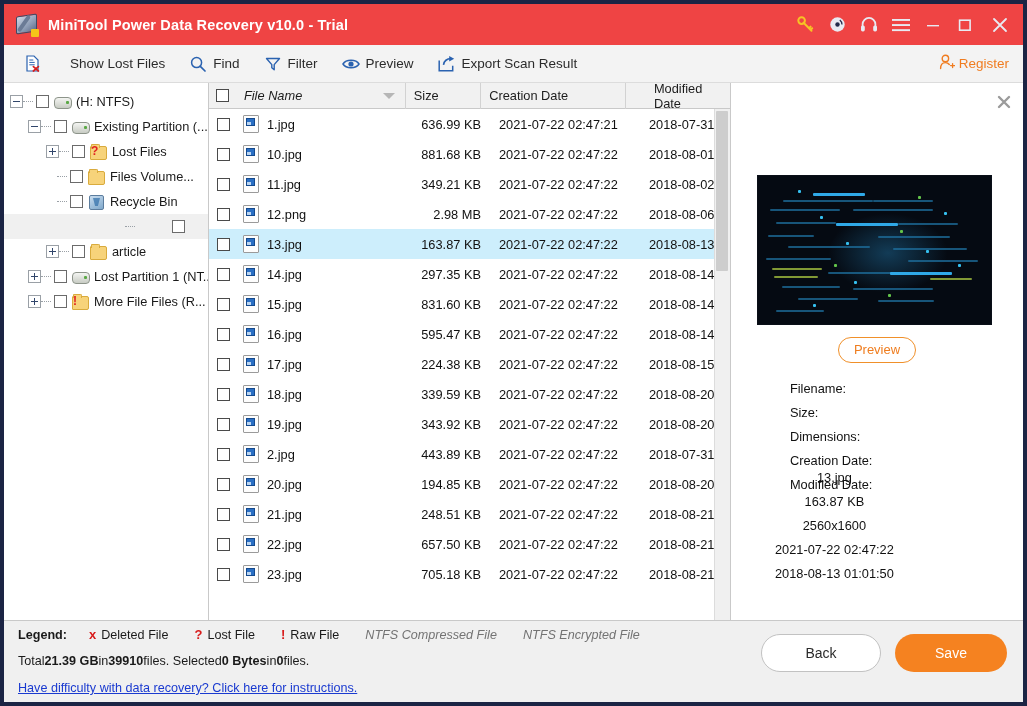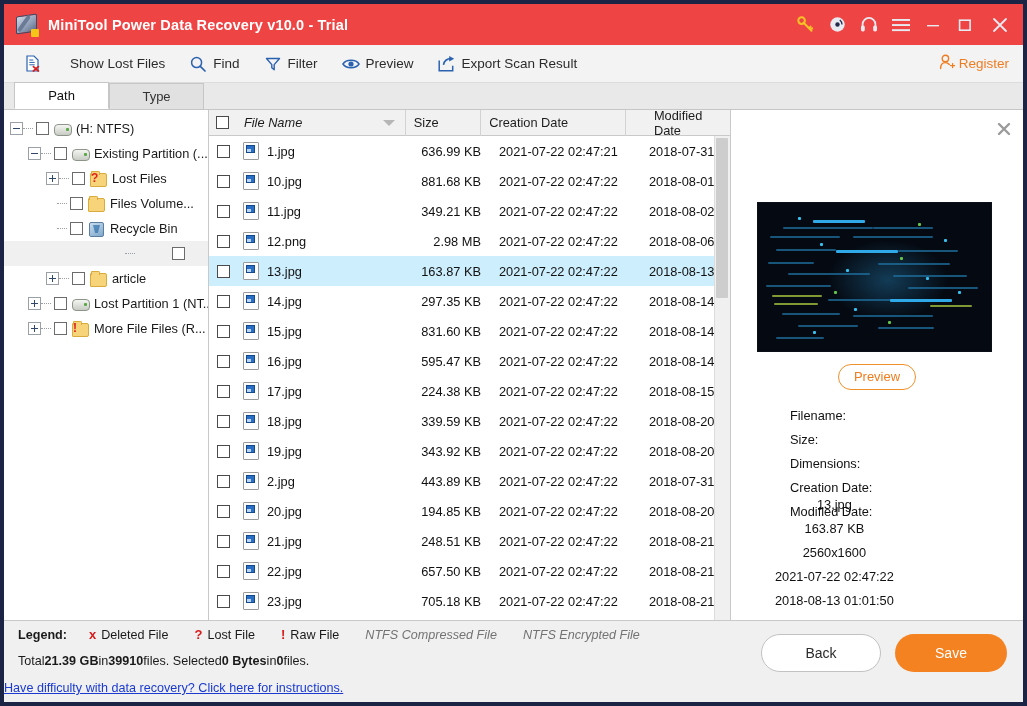--- a/index.html
+++ b/index.html
@@ -244,21 +244,21 @@
   .lg-item{display:flex;align-items:center;gap:5px;margin-right:26px;}
   .lg-mark{color:#d81b1b;font-weight:bold;font-size:13px;}
   .lg-green{color:#737373;margin-right:26px;font-style:italic;}
   .statusline{
     flex:0 0 26px;height:26px;background:#f0f0f0;display:flex;align-items:center;
     font-size:12.6px;color:#1a1a1a;padding-left:14px;box-sizing:border-box;
   }
   .statusline b{font-weight:bold;}
   .helplink{
     flex:0 0 28px;height:28px;background:#f0f0f0;display:flex;align-items:center;
-    box-sizing:border-box;
+    padding-left:14px;box-sizing:border-box;
   }
   .helplink a{
     color:#1a3ad0;font-size:12.6px;text-decoration:underline;cursor:default;
   }
   .footer{
     background:#f0f0f0;position:relative;flex:0 0 auto;
   }
   .footer-btns{
     position:absolute;right:16px;top:-68px;display:flex;gap:14px;align-items:center;
   }
@@ -384,24 +384,20 @@
         <svg width="16" height="16" viewBox="0 0 16 16">
             <circle cx="6.4" cy="4.4" r="3.2" fill="none" stroke="#f07c20" stroke-width="1.4"></circle>
             <path d="M1.6 14.6 C1.6 10.4, 4 8.6, 6.4 8.6 C8 8.6, 9.4 9.3, 10.3 10.5" fill="none" stroke="#f07c20" stroke-width="1.4" stroke-linecap="round"></path>
             <path d="M11.6 11.6 h4 M13.6 9.6 v4" stroke="#f07c20" stroke-width="1.3" stroke-linecap="round"></path>
           </svg>
       </span>
       <span>Register</span>
     </div>
   </div>
 
-  <div class="tabstrip">
-    <div class="tab active">Path</div>
-    <div class="tab">Type</div>
-  </div>
 
   <div class="body">
 
     <div class="tree">
       <div id="tree-rows">
           <div class="trow">
             <span style="display:inline-block;width:6px;flex:0 0 6px;"></span>
             <span class="exp "></span>
             <span class="dots"></span>
             <span class="cbx"></span>

